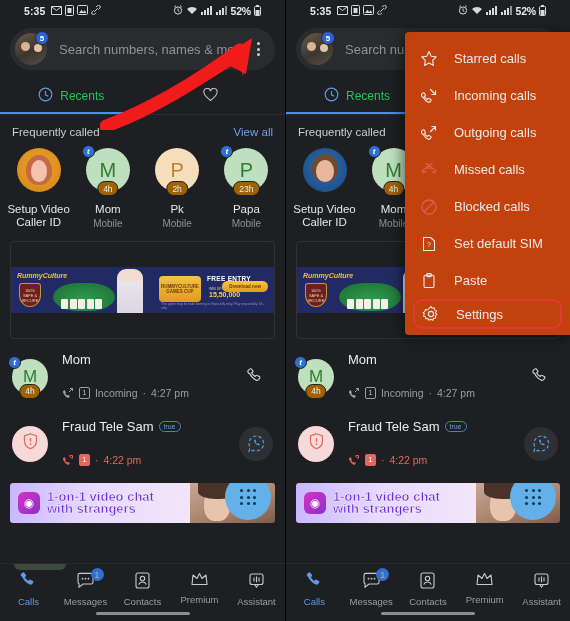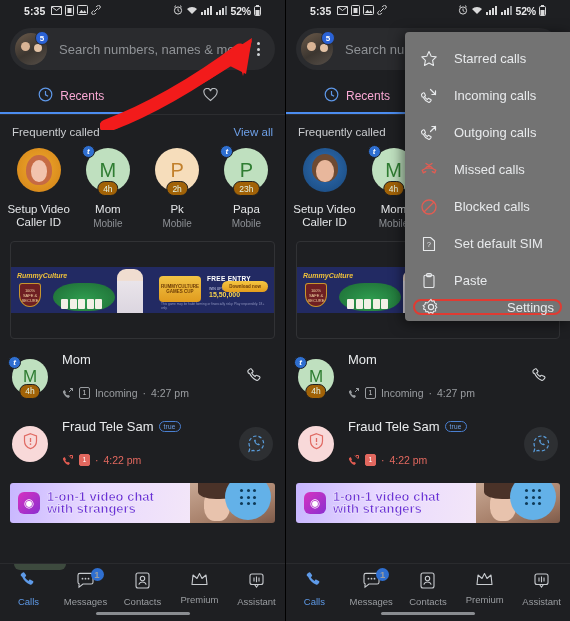--- a/index.html
+++ b/index.html
@@ -58,21 +58,21 @@
   }
   .search-ph { color: #8f9296; font-size: 13px; margin-left: 12px; }
   .kebab { margin-left: auto; width: 22px; height: 22px; display:flex;
            flex-direction: column; align-items: center; justify-content: center; gap:2.5px; }
   .kebab i { width: 3px; height: 3px; border-radius: 50%; background: #cfd2d5; display:block; }
 
   
   .tabs { display: flex; height: 36px; margin-top: 8px; position: relative; }
   .tab { flex: 1; display: flex; align-items: center; justify-content: center; gap: 7px;
          color: #7d8186; font-size: 12px; }
-  .tab.active { color: #f9a8d4; }
+  .tab.active { color: #22c55e; }
   .tab-underline { position:absolute; bottom:0; left:0; width:50%; height:2px; background:#4c8df0; }
   .tabs-divider { height:1px; background:#2c2d30; }
 
   
   .sechead { display:flex; align-items:center; padding: 11px 12px 0 12px; }
   .sechead .t { color:#cbcdd0; font-size:11.5px; }
   .sechead .v { margin-left:auto; color:#6ea0e8; font-size:11.5px; }
 
   
   .freq { display:flex; padding: 10px 4px 0 4px; }
@@ -183,27 +183,27 @@
   .nav.active span { color:#5e9ae8; }
   .navbadge { position:absolute; top:-3px; left:calc(50% + 5px); width:13px; height:13px;
               border-radius:50%; background:#2f6fd0; color:#fff; font-size:8px; font-weight:bold;
               display:flex; align-items:center; justify-content:center; }
   .gesture { position:absolute; bottom:6px; left:50%; transform:translateX(-50%);
              width:94px; height:3.5px; border-radius:2px; background:#8a8d91; }
   .topnotch { position:absolute; top:0; left:14px; width:52px; height:6px;
               border-radius:0 0 9px 9px; background:#3d4a3e; }
 
   
-  .menu { position:absolute; left:405px; top:32px; width:165px; background:#737373;
+  .menu { position:absolute; left:405px; top:32px; width:165px; background:#c2410c;
           border-radius:4px 0 0 4px; padding:8px 0 6px 0; z-index: 30;
           box-shadow:-2px 2px 14px rgba(0,0,0,.55); }
   .mi { display:flex; align-items:center; height:37px; padding:0 14px; }
   .mi .mlbl { color:#e8eaec; font-size:13px; margin-left:16px; }
   .mi .mico { width:19px; height:19px; display:flex; align-items:center; justify-content:center; }
-  .mi.sel { border:2px solid #e03b32; border-radius:9px; margin:0 8px; padding:0 6px; height:16px;justify-content:space-between; }
+  .mi.sel { border:2px solid #e03b32; border-radius:9px; margin:0 8px; padding:0 6px; height:30px; }
 
   
   .arrow { position:absolute; left:100px; top:30px; z-index:25; pointer-events:none; }
 </style>
 </head>
 <body>
 
 <div class="stage">
 
   <div class="phone left">

